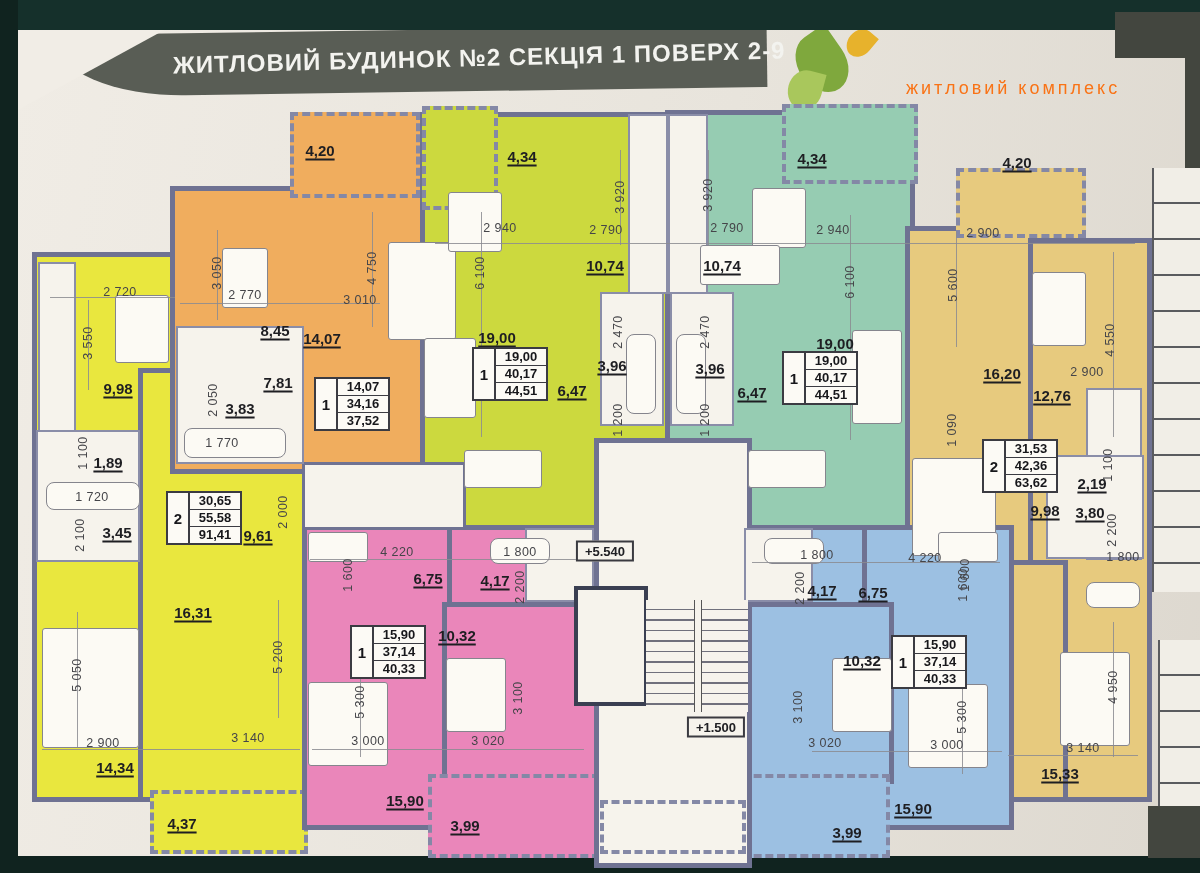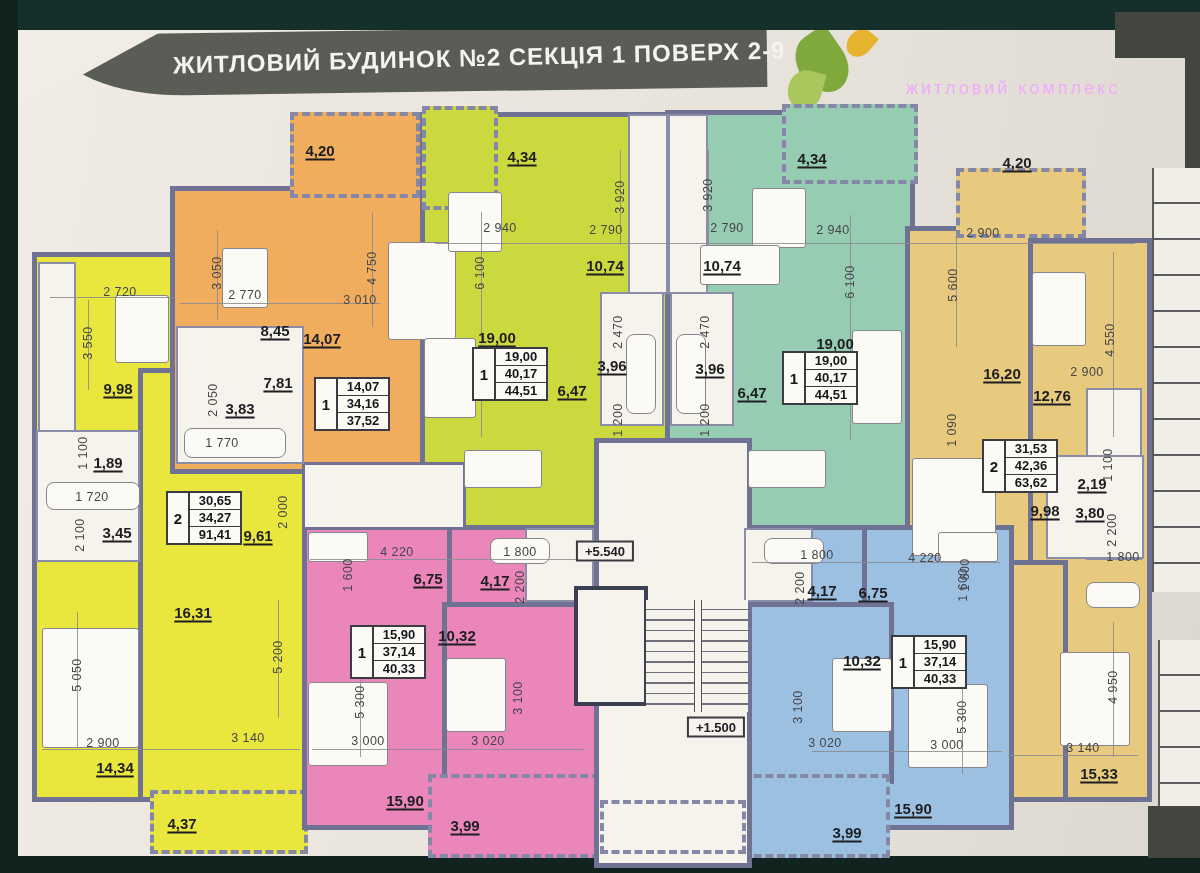--- a/index.html
+++ b/index.html
@@ -10,21 +10,21 @@
   #paper{left:18px;top:28px;width:1182px;height:830px;
          background:linear-gradient(100deg,#f0ece5 0%,#e8e4dc 55%,#ddd8cf 100%);}
   
   #band{left:55px;top:30px;width:712px;height:62px;background:#595d55;
         border-bottom-left-radius:130px 58px;transform:rotate(-0.8deg);}
   .band-text{position:absolute;left:118px;top:15px;width:590px;color:#f3f3ef;font-weight:bold;
         font-size:24px;letter-spacing:1px;white-space:nowrap;transform:rotate(-0.6deg);}
   #corner-cut{left:18px;top:28px;width:0;height:0;border-top:82px solid #f1ede6;border-right:150px solid transparent;}
   
   .logo-name{position:absolute;left:858px;top:26px;font-size:46px;font-weight:bold;color:#4b4b49;letter-spacing:-1px;}
-  .logo-sub{position:absolute;left:906px;top:78px;font-size:18px;color:#f0abfc;letter-spacing:3px;}
+  .logo-sub{position:absolute;left:906px;top:78px;font-size:18px;color:#f97316;letter-spacing:3px;}
   .leaf{border-radius:50% 0 50% 50%;}
   
   .wall{border:5px solid var(--wall);}
   .thin{border:3px solid var(--wall);}
   .balc{border:4px dashed #8488a6;}
   .whitezone{background:#f6f3ec;}
   .furn{position:absolute;background:#fcfaf4;border:1.5px solid #85858d;border-radius:3px;}
   .tub{border-radius:8px;}
   .dline{position:absolute;background:#8b8b90;opacity:.85;}
   
@@ -188,21 +188,21 @@
       <div class="lbl dim rot" style="left: 80px; top: 535px;">2 100</div>
       <div class="lbl dim rot" style="left: 283px; top: 512px;">2 000</div>
       <div class="lbl dim rot" style="left: 77px; top: 675px;">5 050</div>
       <div class="lbl dim rot" style="left: 278px; top: 657px;">5 200</div>
       <div class="lbl dim" style="left: 103px; top: 743px;">2 900</div>
       <div class="lbl dim" style="left: 248px; top: 738px;">3 140</div>
       <div class="info-table" style="left: 204px; top: 518px;">
         <div class="rooms">2</div>
         <div class="vals">
           <div>30,65</div>
-          <div>34,27</div>
+          <div>55,58</div>
           <div>91,41</div>
         </div>
       </div>
       <div class="lbl area" style="left: 320px; top: 150px;">4,20</div>
       <div class="lbl area" style="left: 275px; top: 330px;">8,45</div>
       <div class="lbl area" style="left: 322px; top: 338px;">14,07</div>
       <div class="lbl area" style="left: 278px; top: 382px;">7,81</div>
       <div class="lbl area" style="left: 240px; top: 408px;">3,83</div>
       <div class="lbl dim rot" style="left: 217px; top: 273px;">3 050</div>
       <div class="lbl dim" style="left: 245px; top: 295px;">2 770</div>
@@ -255,21 +255,21 @@
           <div>40,17</div>
           <div>44,51</div>
         </div>
       </div>
       <div class="lbl area" style="left: 1017px; top: 162px;">4,20</div>
       <div class="lbl area" style="left: 1002px; top: 373px;">16,20</div>
       <div class="lbl area" style="left: 1052px; top: 395px;">12,76</div>
       <div class="lbl area" style="left: 1092px; top: 483px;">2,19</div>
       <div class="lbl area" style="left: 1045px; top: 510px;">9,98</div>
       <div class="lbl area" style="left: 1090px; top: 512px;">3,80</div>
-      <div class="lbl area" style="left: 1060px; top: 773px; margin-left: 39px;">15,33</div>
+      <div class="lbl area" style="left: 1060px; top: 773px;">15,33</div>
       <div class="lbl dim" style="left: 983px; top: 233px;">2 900</div>
       <div class="lbl dim rot" style="left: 953px; top: 285px;">5 600</div>
       <div class="lbl dim" style="left: 1087px; top: 372px;">2 900</div>
       <div class="lbl dim rot" style="left: 1110px; top: 340px;">4 550</div>
       <div class="lbl dim rot" style="left: 952px; top: 430px;">1 090</div>
       <div class="lbl dim rot" style="left: 1108px; top: 465px;">1 100</div>
       <div class="lbl dim rot" style="left: 1112px; top: 530px;">2 200</div>
       <div class="lbl dim" style="left: 1123px; top: 557px;">1 800</div>
       <div class="lbl dim rot" style="left: 965px; top: 575px;">1 600</div>
       <div class="lbl dim rot" style="left: 1113px; top: 687px;">4 950</div>

